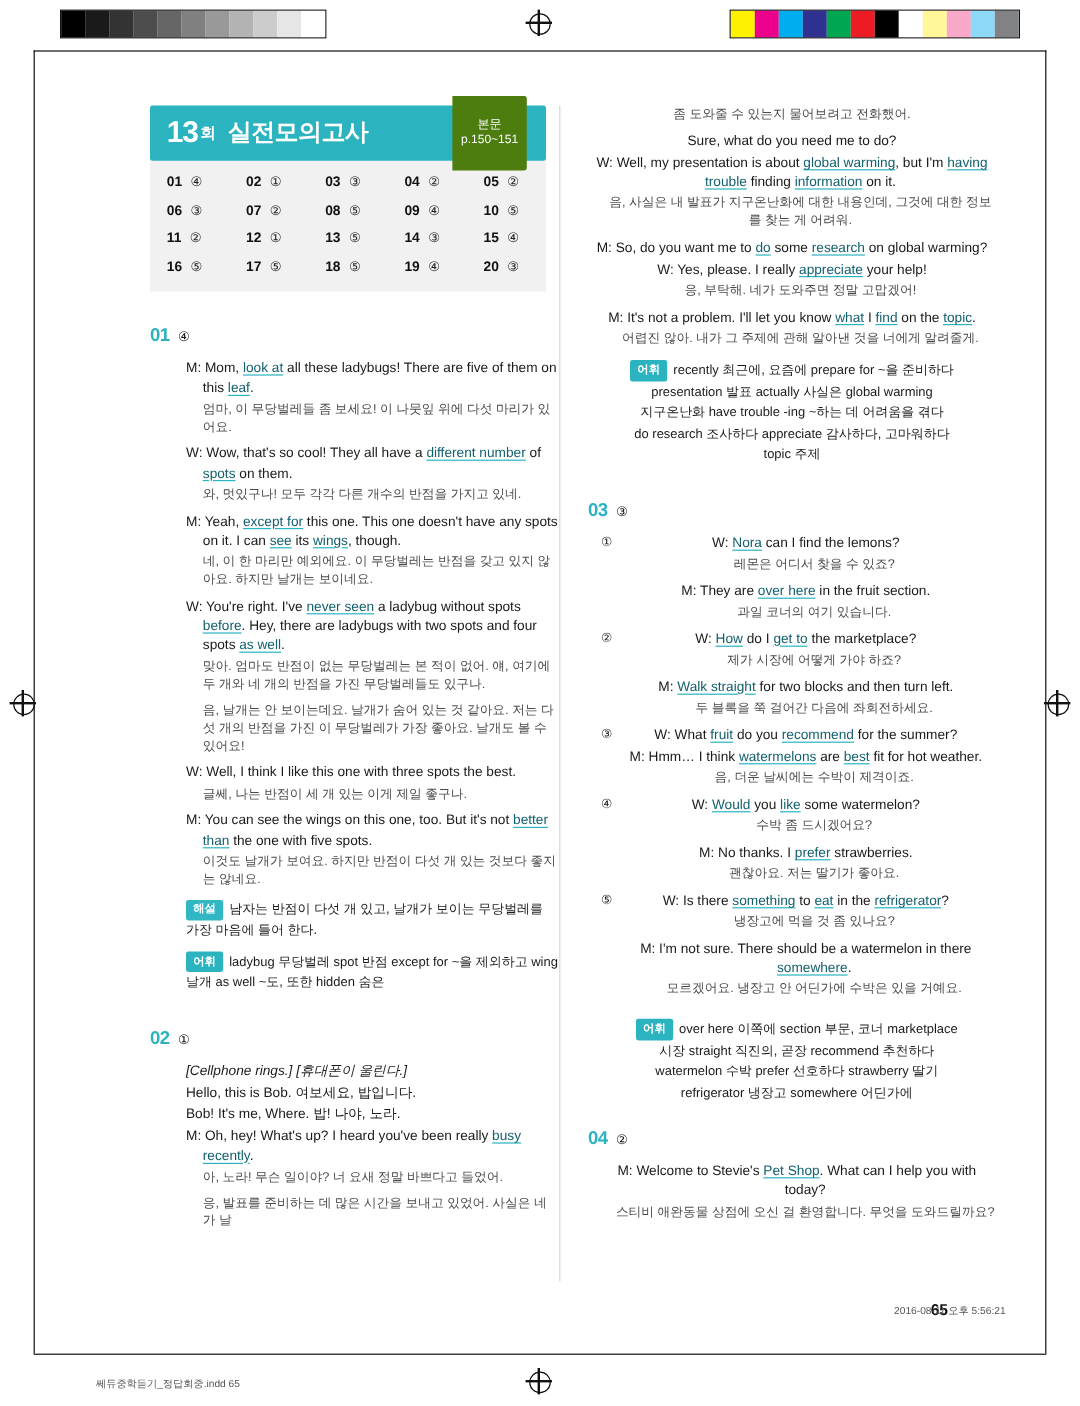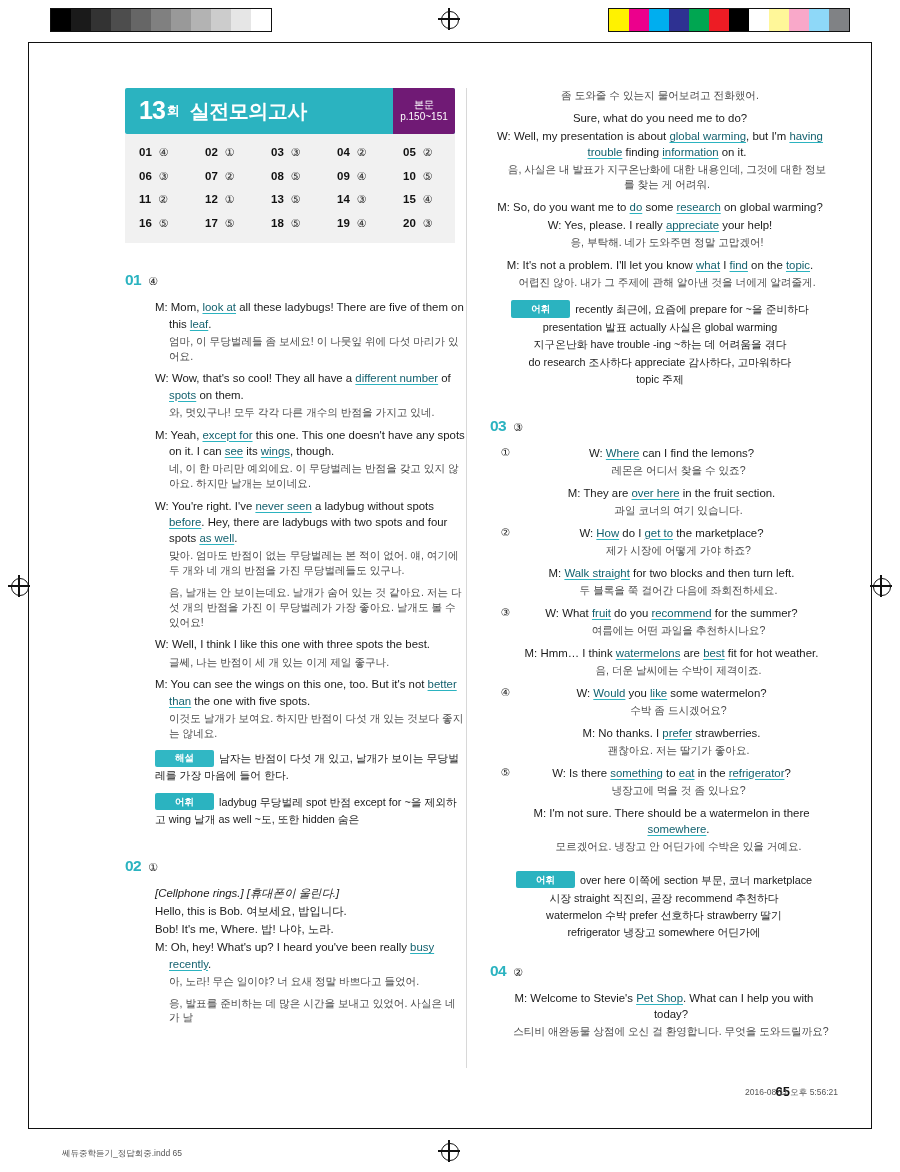--- a/index.html
+++ b/index.html
@@ -29,21 +29,21 @@
 
   
   .banner{
     position:relative;width:330px;height:46px;background:#2bb3c0;
     display:flex;align-items:center;border-radius:2px;
   }
   .banner .num{font-size:25px;font-weight:bold;color:#ffffff;margin-left:14px;letter-spacing:-1px;}
   .banner .hoe{font-size:13px;font-weight:bold;color:#ffffff;margin-left:2px;}
   .banner .title{font-size:20px;font-weight:bold;color:#ffffff;margin-left:10px;letter-spacing:-0.5px;text-align:center;}
   .banner .ref{
-    margin-left:auto;margin-right:0;height:46px;width:62px;background:#701a75;
+    margin-left:auto;margin-right:16px;height:62px;width:62px;background:#4d7c0f;
     display:flex;align-items:center;justify-content:center;color:#fff;font-size:10px;
     border-radius:0 2px 2px 0;
   }
   .banner .ref span{line-height:1.2;text-align:center;}
 
   
   .answers{
     width:330px;background:#f1f1f1;padding:10px 0 12px 0;box-sizing:border-box;
     display:grid;grid-template-columns:repeat(5,1fr);row-gap:7px;
   }
@@ -66,28 +66,28 @@
 
   
   .numline{display:flex;margin-bottom:0;}
   .numline .circ{width:15px;flex:0 0 15px;font-size:10.5px;color:#222;}
   .numline .body{flex:1;}
 
   
   .note{margin:10px 0 4px 30px;font-size:10.8px;line-height:1.5;}
   .tag{
     display:inline-block;background:#2bb3c0;color:#fff;font-size:9.5px;
-    padding:1px 20px;border-radius:2px;margin-right:5px;vertical-align:1px;font-weight:bold;
+    padding:1px 6px;border-radius:2px;margin-right:5px;vertical-align:1px;font-weight:bold;
   }
   .tag.hae{background:#31b7c4;}
   .voca{margin:10px 0 4px 30px;font-size:10.8px;line-height:1.62;}
 
   
   .pageno{position:absolute;right:110px;top:1084px;font-size:13px;font-weight:bold;color:#111;}
-  .footL{position:absolute;left:62px;top:1148px;font-size:8.5px;color:#555;}
+  .footL{position:absolute;left:80px;top:1148px;font-size:8.5px;color:#555;}
   .footR{position:absolute;right:62px;top:1087px;font-size:8.5px;color:#555;}
 </style>
 </head>
 <body>
 
 <div class="reg-bar reg-left">
   <span style="background:#000"></span>
     <span style="background:#1a1a1a"></span>
     <span style="background:#333"></span>
   <span style="background:#4d4d4d"></span>
@@ -295,40 +295,39 @@
 
   <div class="qhead">
     <span class="qnum">03</span>
     <span class="qans">③</span>
   </div>
 
   <div class="script" style="margin-left:8px;">
     <div class="numline">
       <div class="circ">①</div>
       <div class="body">
-        <div class="line"><span class="sp">W:</span> <u class="ul">Where</u> can I find the lemons?</div>
+        <div class="line"><span class="sp">W:</span> <u class="ul">Nora</u> can I find the lemons?</div>
         <div class="kor">레몬은 어디서 찾을 수 있죠?</div>
         <div class="line"><span class="sp">M:</span> They are <u class="ul">over here</u> in the fruit section.</div>
         <div class="kor">과일 코너의 여기 있습니다.</div>
       </div>
     </div>
     <div class="numline">
       <div class="circ">②</div>
       <div class="body">
         <div class="line"><span class="sp">W:</span> <u class="ul">How</u> do I <u class="ul">get to</u> the marketplace?</div>
         <div class="kor">제가 시장에 어떻게 가야 하죠?</div>
         <div class="line"><span class="sp">M:</span> <u class="ul">Walk straight</u> for two blocks and then turn left.</div>
         <div class="kor">두 블록을 쭉 걸어간 다음에 좌회전하세요.</div>
       </div>
     </div>
     <div class="numline">
       <div class="circ">③</div>
       <div class="body">
         <div class="line"><span class="sp">W:</span> What <u class="ul">fruit</u> do you <u class="ul">recommend</u> for the summer?</div>
-        <div class="kor">여름에는 어떤 과일을 추천하시나요?</div>
         <div class="line"><span class="sp">M:</span> Hmm… I think <u class="ul">watermelons</u> are <u class="ul">best</u> fit for hot weather.</div>
         <div class="kor">음, 더운 날씨에는 수박이 제격이죠.</div>
       </div>
     </div>
     <div class="numline">
       <div class="circ">④</div>
       <div class="body">
         <div class="line"><span class="sp">W:</span> <u class="ul">Would</u> you <u class="ul">like</u> some watermelon?</div>
         <div class="kor">수박 좀 드시겠어요?</div>
         <div class="line"><span class="sp">M:</span> No thanks. I <u class="ul">prefer</u> strawberries.</div>

